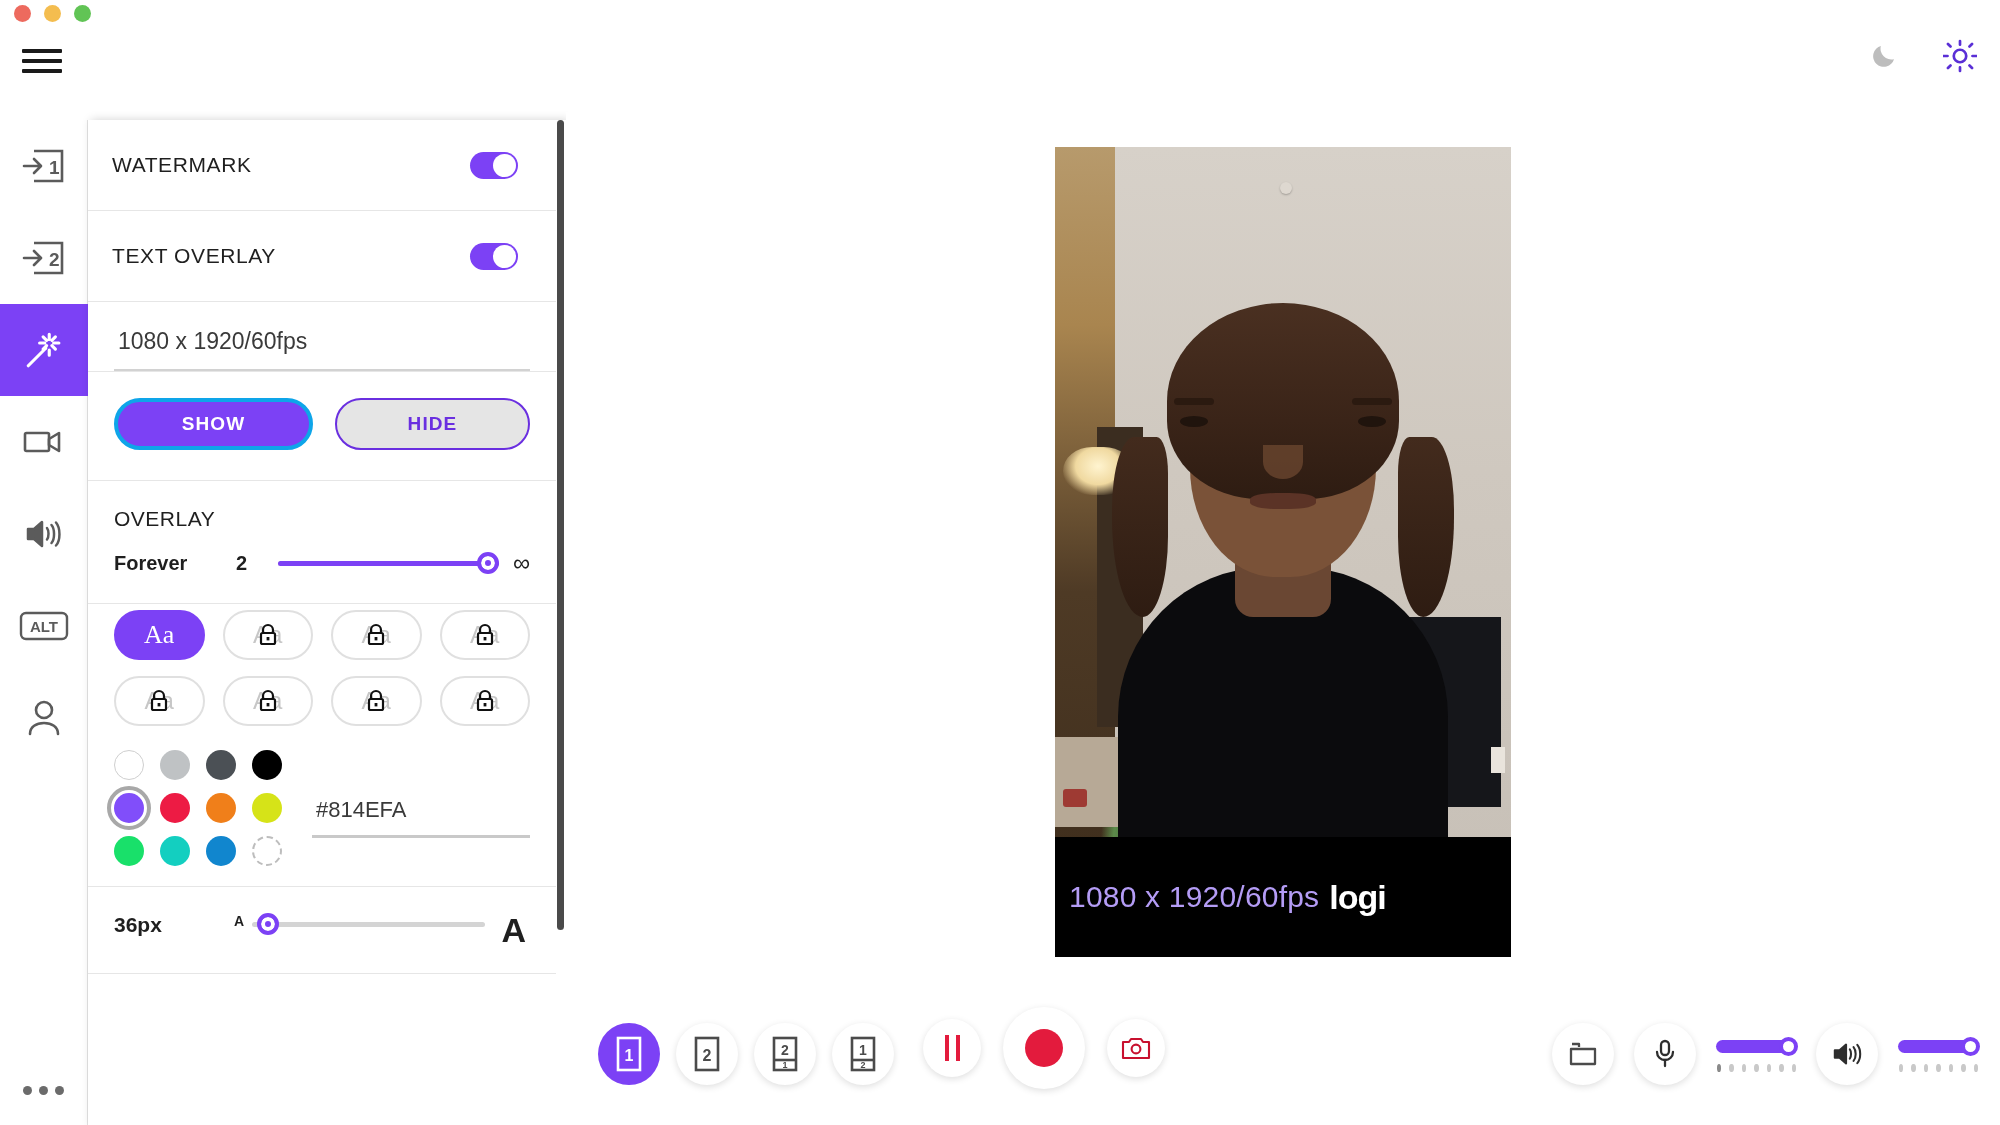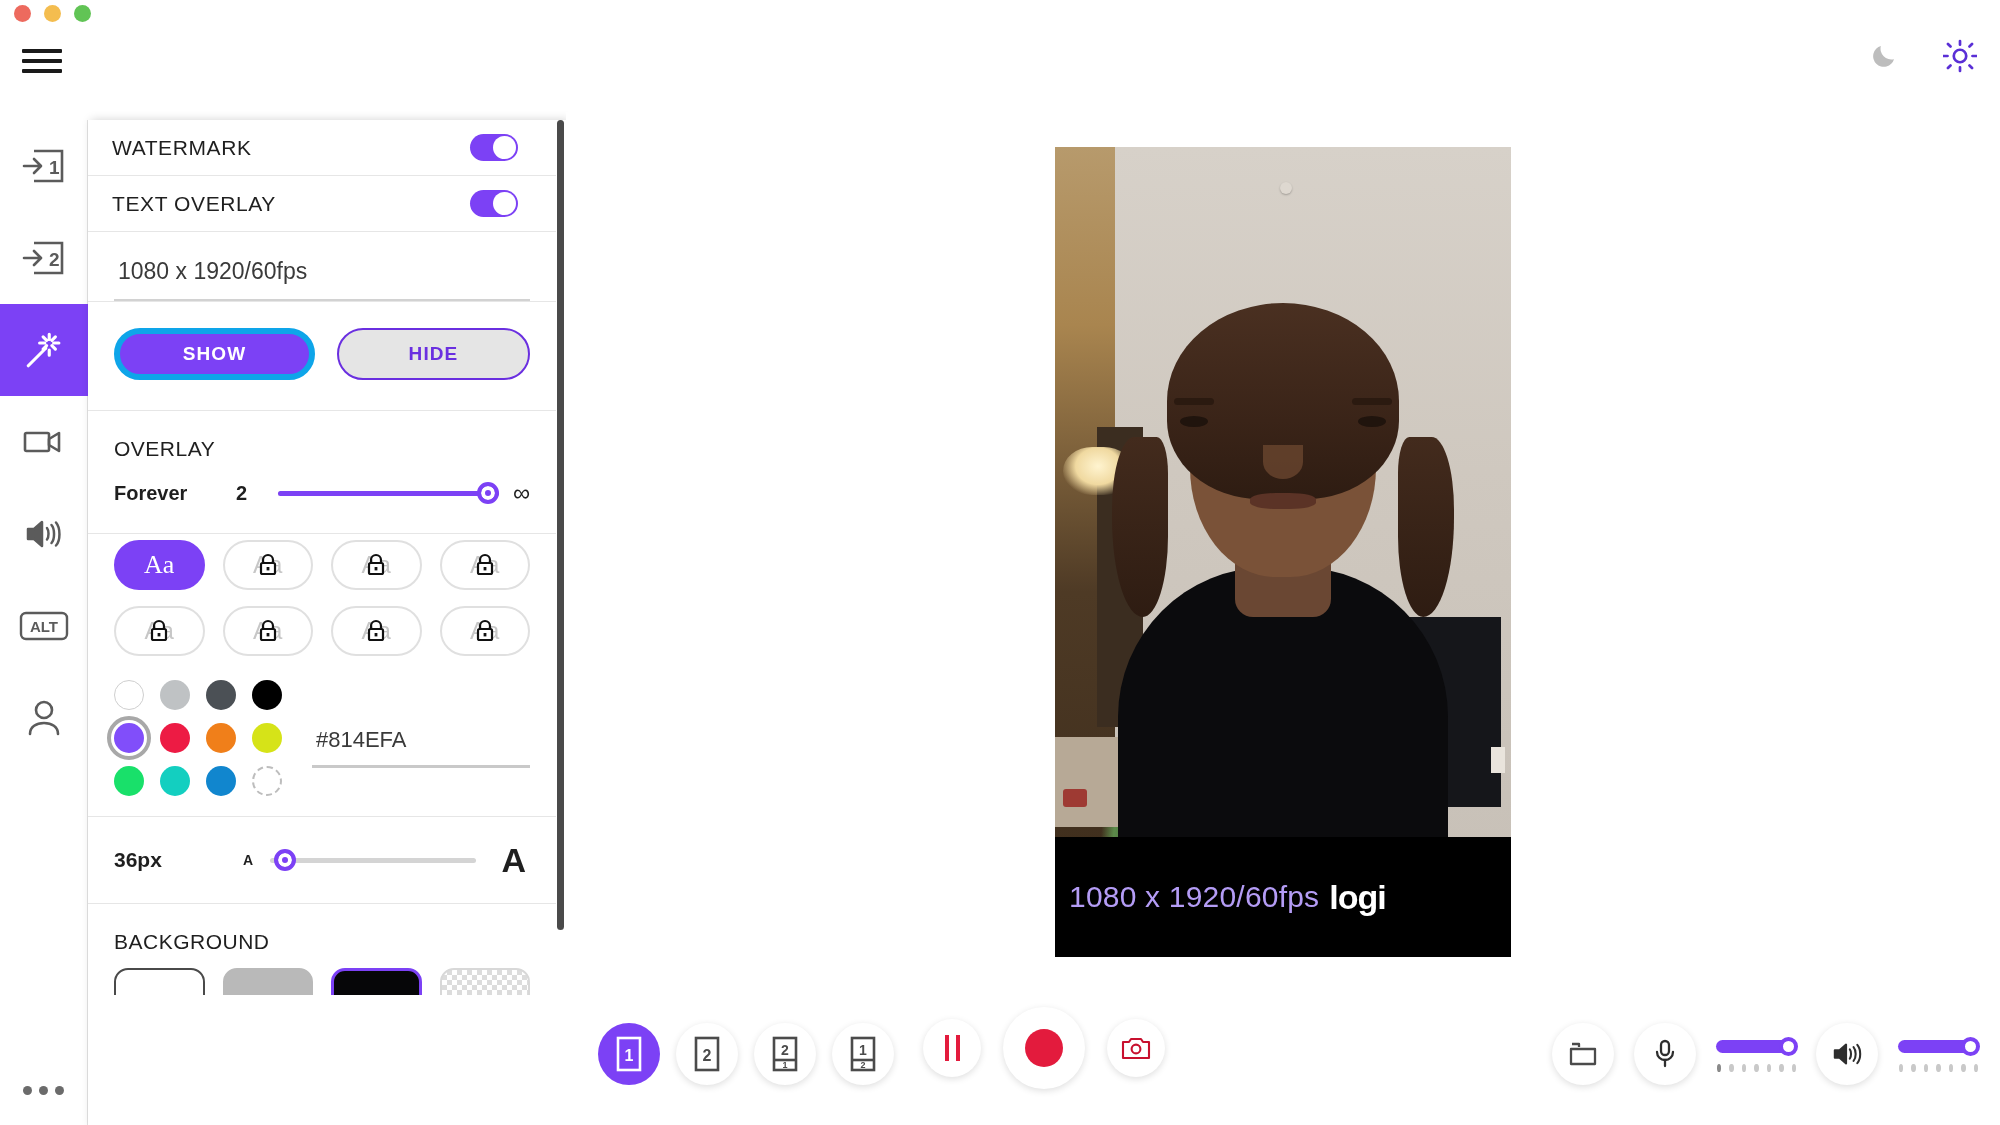--- a/index.html
+++ b/index.html
@@ -30,34 +30,34 @@
   .rail-spacer { flex:1 1 auto; }
   .rail-more { width:88px; height:70px; display:flex; align-items:center; justify-content:center; gap:7px; cursor:pointer; }
   .dot3 { width:9px; height:9px; border-radius:50%; background:#6b6b6b; }
 
   
   .panel { position:absolute; left:88px; top:120px; width:478px; height:1005px; background:#fff;
            box-shadow: 3px 0 9px rgba(0,0,0,.18); overflow:hidden; }
   .panel-scroll { position:absolute; inset:0 10px 0 0; }
   .panel-sb { position:absolute; right:2px; top:0px; width:7px; height:810px; background:#4a4a4a; border-radius:4px; }
 
-  .row-toggle { height:56px; display:flex; align-items:center; justify-content:space-between;
+  .row-toggle { height:91px; display:flex; align-items:center; justify-content:space-between;
                 padding:0 38px 0 24px; border-bottom:1px solid #e6e6e6; }
   .row-label { font-size:21px; letter-spacing:.6px; color:#1f1f1f; }
   .switch { width:48px; height:27px; border-radius:14px; background:#7C41F5; position:relative; cursor:pointer; }
   .switch .knob { position:absolute; top:2px; right:2px; width:23px; height:23px; border-radius:50%; background:#fff; }
 
   .field-wrap { padding:26px 26px 0 26px; border-bottom:1px solid #e6e6e6; }
   .text-field { width:100%; border:none; border-bottom:2px solid #d2d2d2; font-size:23px; color:#3a3a3a;
                 padding:0 4px 14px 4px; font-family:inherit; outline:none; background:transparent; }
 
   .btn-row { display:flex; gap:22px; padding:26px 26px 30px 26px; border-bottom:1px solid #e6e6e6; }
   .pill { flex:1 1 0; height:52px; border-radius:26px; display:flex; align-items:center; justify-content:center;
           font-size:19px; font-weight:bold; letter-spacing:1.1px; cursor:pointer; }
-  .pill.filled { background:#7C41F5; color:#fff; border:6px solid #0ea5e9; }
+  .pill.filled { background:#7C41F5; color:#fff; border:4px solid #0ea5e9; }
   .pill.outline { background:#e5e5e5; color:#6A2FE0; border:2px solid #6A2FE0; }
 
   .section-head { font-size:21px; color:#1f1f1f; letter-spacing:.5px; padding:26px 26px 10px 26px; }
 
   .dur-row { display:flex; align-items:center; padding:8px 26px 26px 26px; border-bottom:1px solid #e6e6e6; gap:0; }
   .dur-forever { font-size:20px; font-weight:bold; color:#1f1f1f; width:122px; }
   .dur-val { font-size:20px; font-weight:bold; color:#1f1f1f; width:42px; }
   .slider { position:relative; flex:1 1 auto; height:22px; display:flex; align-items:center; }
   .slider .track { position:absolute; left:0; right:0; height:5px; border-radius:3px; background:#d4d4d4; }
   .slider .fill  { position:absolute; left:0; height:5px; border-radius:3px; background:#7C41F5; }
@@ -76,21 +76,21 @@
   .color-area { display:flex; align-items:center; padding:2px 26px 20px 26px; gap:30px; border-bottom:1px solid #e6e6e6;}
   .swatch-grid { display:grid; grid-template-columns:repeat(4,1fr); gap:13px 16px; width:190px; }
   .sw { width:30px; height:30px; border-radius:50%; cursor:pointer; }
   .sw.ring { outline:4px solid #a8a8a8; outline-offset:3px; }
   .sw.outlined { border:1.5px solid #cfcfcf; }
   .sw.dashed { border:2px dashed #bdbdbd; background:#fff; }
   .hex-wrap { flex:1 1 auto; padding-top:18px; }
   .hex-field { width:100%; border:none; border-bottom:3px solid #c9c9c9; font-size:22px; color:#3a3a3a;
                padding:0 4px 12px 4px; font-family:inherit; outline:none; background:transparent; }
 
-  .size-row { display:flex; align-items:center; padding:26px 30px 26px 26px; gap:9px; border-bottom:1px solid #e6e6e6; }
+  .size-row { display:flex; align-items:flex-start; padding:26px 30px 26px 26px; gap:0; border-bottom:1px solid #e6e6e6; }
   .size-val { font-size:21px; font-weight:bold; color:#1f1f1f; width:120px; }
   .small-a { font-size:14px; font-weight:bold; color:#1f1f1f; margin-right:8px; }
   .big-a { font-size:34px; font-weight:bold; color:#1f1f1f; margin-left:16px; line-height:1; }
 
   .bg-grid { display:grid; grid-template-columns:repeat(4,1fr); gap:18px; padding:4px 26px 26px 26px; }
   .bg-chip { height:44px; border-radius:14px; border:2px solid #4a4a4a; background:#fff; cursor:pointer; }
   .bg-chip.gray { background:#b9b9b9; border-color:#b9b9b9; }
   .bg-chip.black { background:#060608; border:3px solid #7C41F5; }
   .bg-chip.trans { border-color:#d8d8d8;
     background-image:linear-gradient(45deg,#dcdcdc 25%,transparent 25%),linear-gradient(-45deg,#dcdcdc 25%,transparent 25%),

